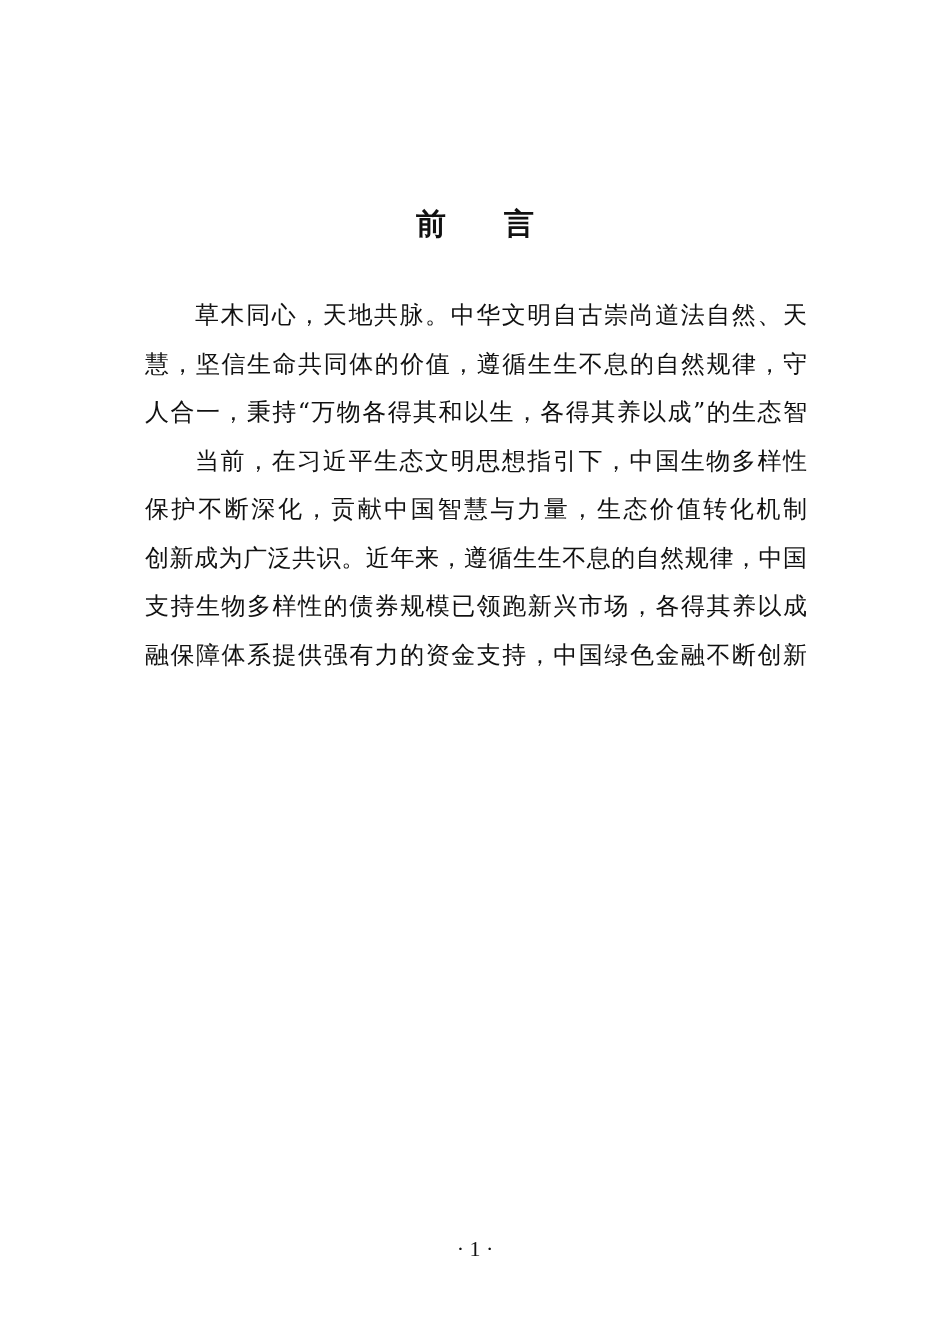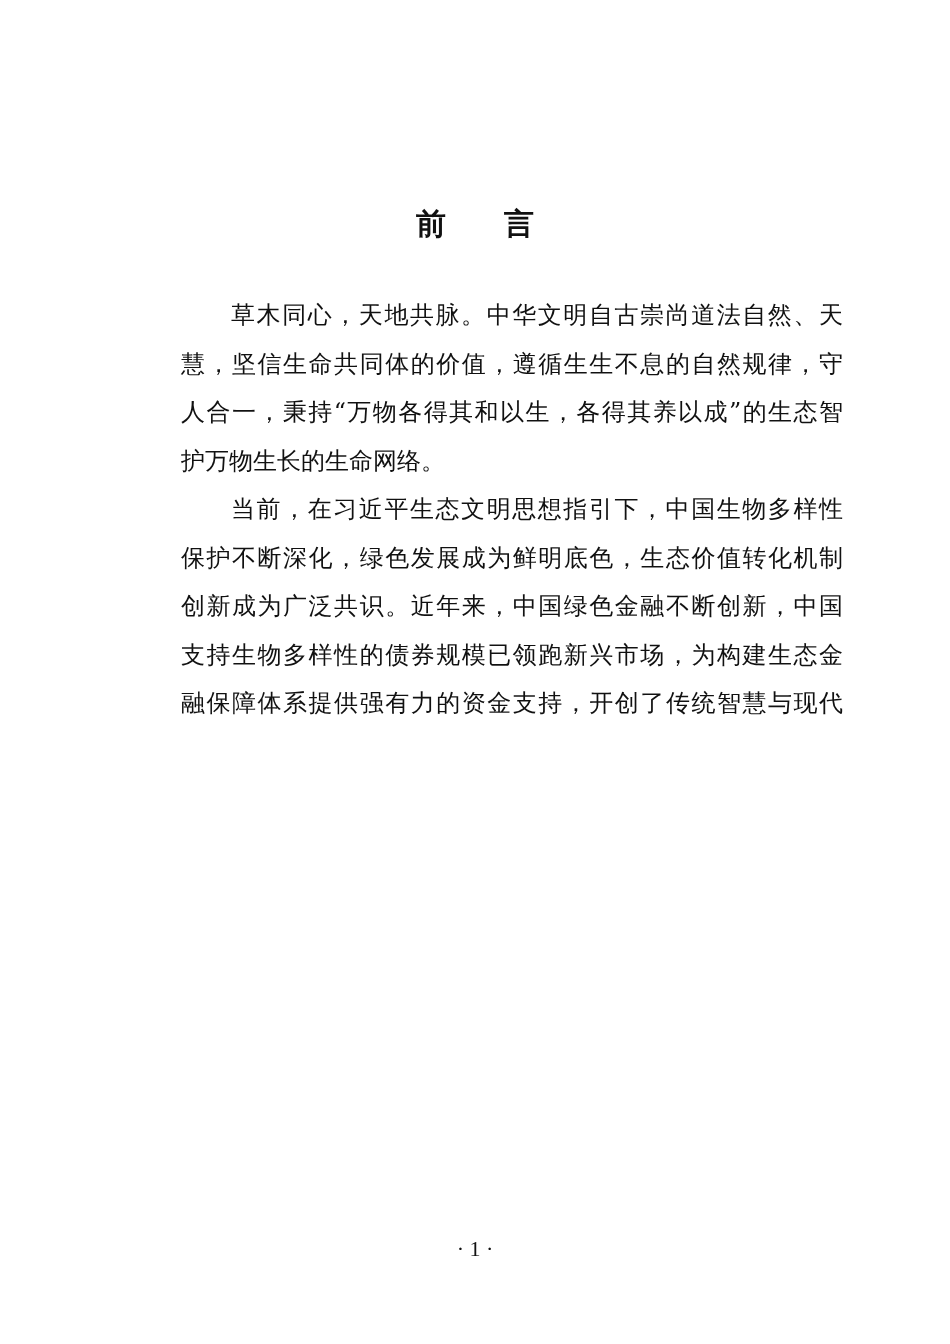--- a/index.html
+++ b/index.html
@@ -2,46 +2,45 @@
 <html><head>
   <meta charset="utf-8">
   <style>
     html, body { margin: 0; padding: 0; background: #ffffff; }
     body { width: 950px; height: 1344px; position: relative; overflow: hidden;
            font-family: "DejaVu Serif", "Liberation Serif", serif; color: #111; }
     .title { position: absolute; top: 204px; left: 0; width: 950px; text-align: center;
              font-size: 30px; font-weight: bold; letter-spacing: 0; }
     .title span { display: inline-block; }
     .title .gap { width: 58px; }
-    .body { position: absolute; top: 295px; left: 145px; width: 662px; margin-left: 36px; }
+    .body { position: absolute; top: 295px; left: 145px; width: 662px; }
     .line { height: 48.5px; line-height: 40px; font-size: 24px; white-space: nowrap;
             text-align: justify; text-align-last: justify; }
     .line.last { text-align-last: left; }
     .line.indent { padding-left: 50px; }
     .pagenum { position: absolute; top: 1236px; left: 0; width: 950px; text-align: center;
                font-size: 22px; font-family: "Liberation Serif", serif; }
   </style>
 </head>
 <body>
 
 <div>
   <h1 class="title" style="margin:0;font-family:Liberation Serif, serif;">
     <span>前</span><span class="gap"></span><span>言</span>
   </h1>
 
   <div class="body">
     <div>
       <div class="line indent">草木同心，天地共脉。中华文明自古崇尚道法自然、天</div>
       <div class="line">慧，坚信生命共同体的价值，遵循生生不息的自然规律，守</div>
       <div class="line">人合一，秉持“万物各得其和以生，各得其养以成”的生态智</div>
-      <div class="line last">护万物生长的生命网络。</div>
     </div>
     <div>
       <div class="line indent">当前，在习近平生态文明思想指引下，中国生物多样性</div>
-      <div class="line">保护不断深化，绿色发展成为鲜明底色，生态价值转化机制</div>
-      <div class="line">创新成为广泛共识。近年来，中国绿色金融不断创新，中国</div>
-      <div class="line">支持生物多样性的债券规模已领跑新兴市场，为构建生态金</div>
-      <div class="line">融保障体系提供强有力的资金支持，开创了传统智慧与现代</div>
+      <div class="line">保护不断深化，贡献中国智慧与力量，生态价值转化机制</div>
+      <div class="line">创新成为广泛共识。近年来，遵循生生不息的自然规律，中国</div>
+      <div class="line">支持生物多样性的债券规模已领跑新兴市场，各得其养以成</div>
+      <div class="line">融保障体系提供强有力的资金支持，中国绿色金融不断创新</div>
     </div>
   </div>
 
   <div class="pagenum">· 1 ·</div>
 </div>
 
 </body></html>

